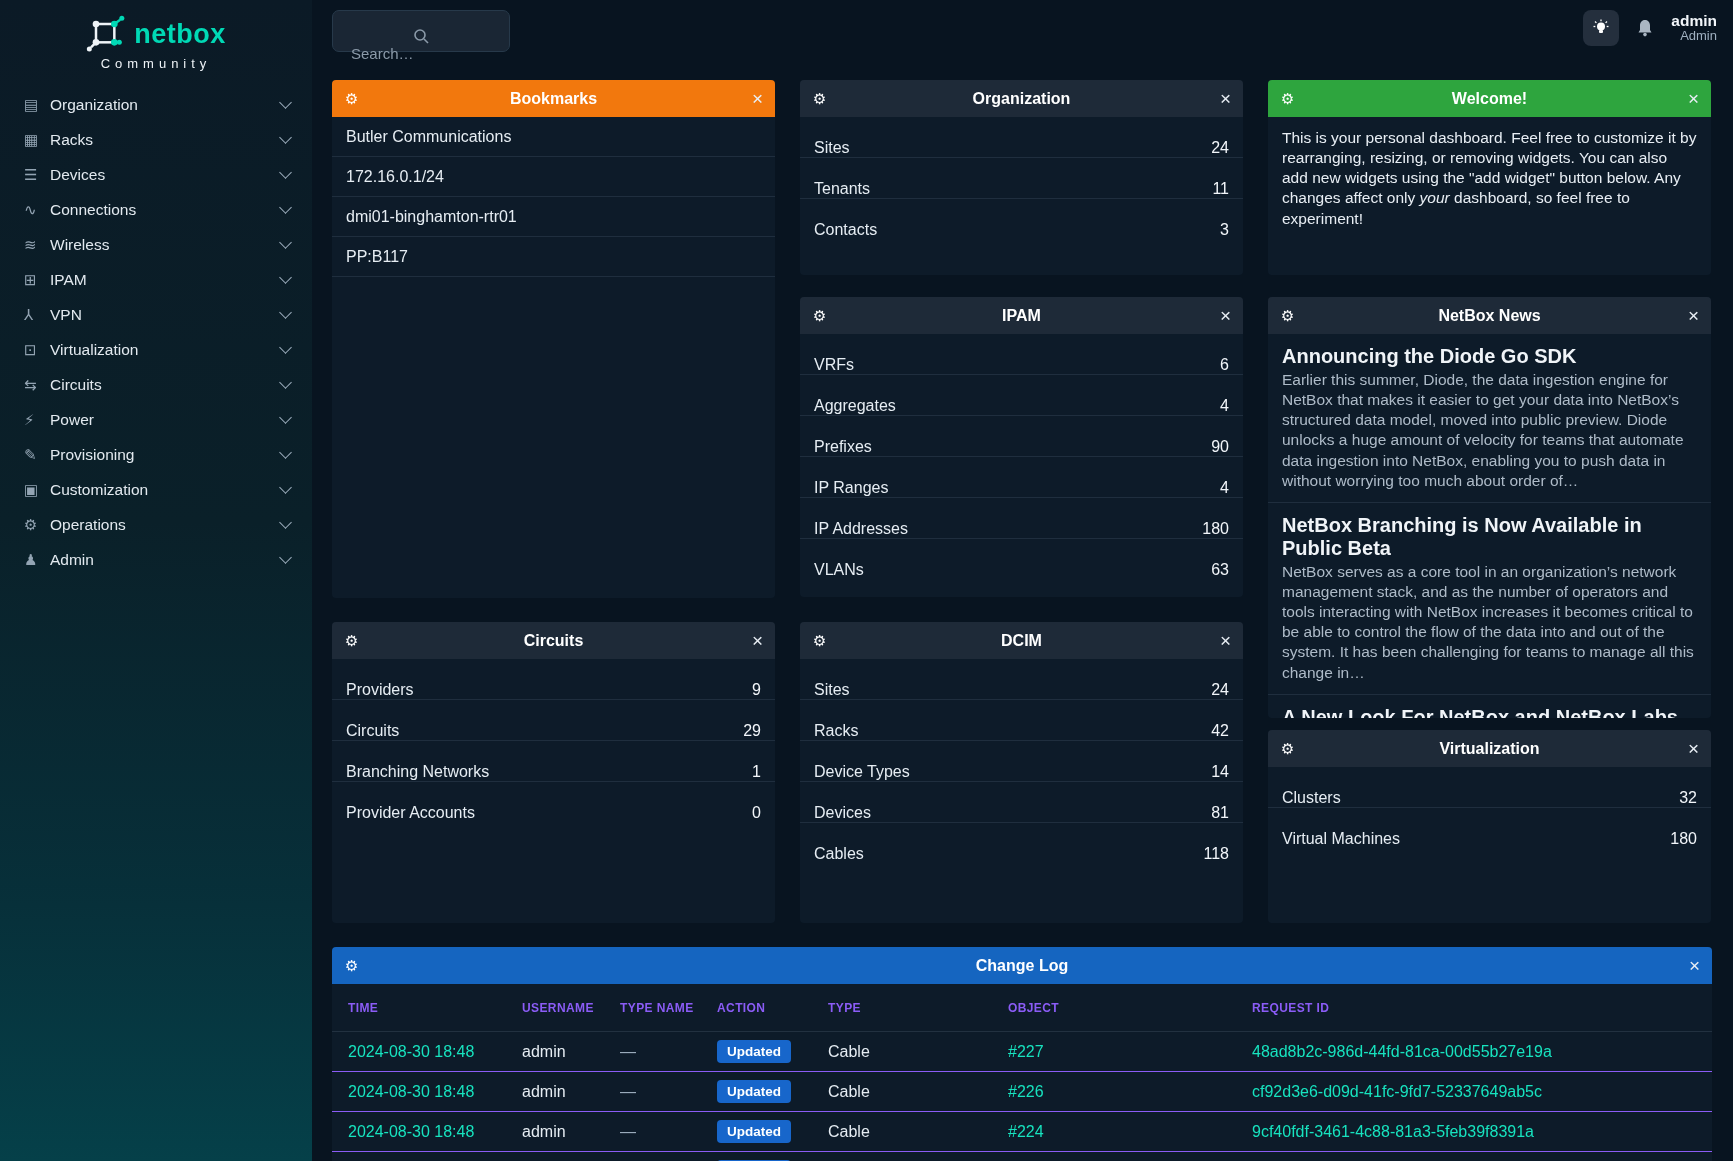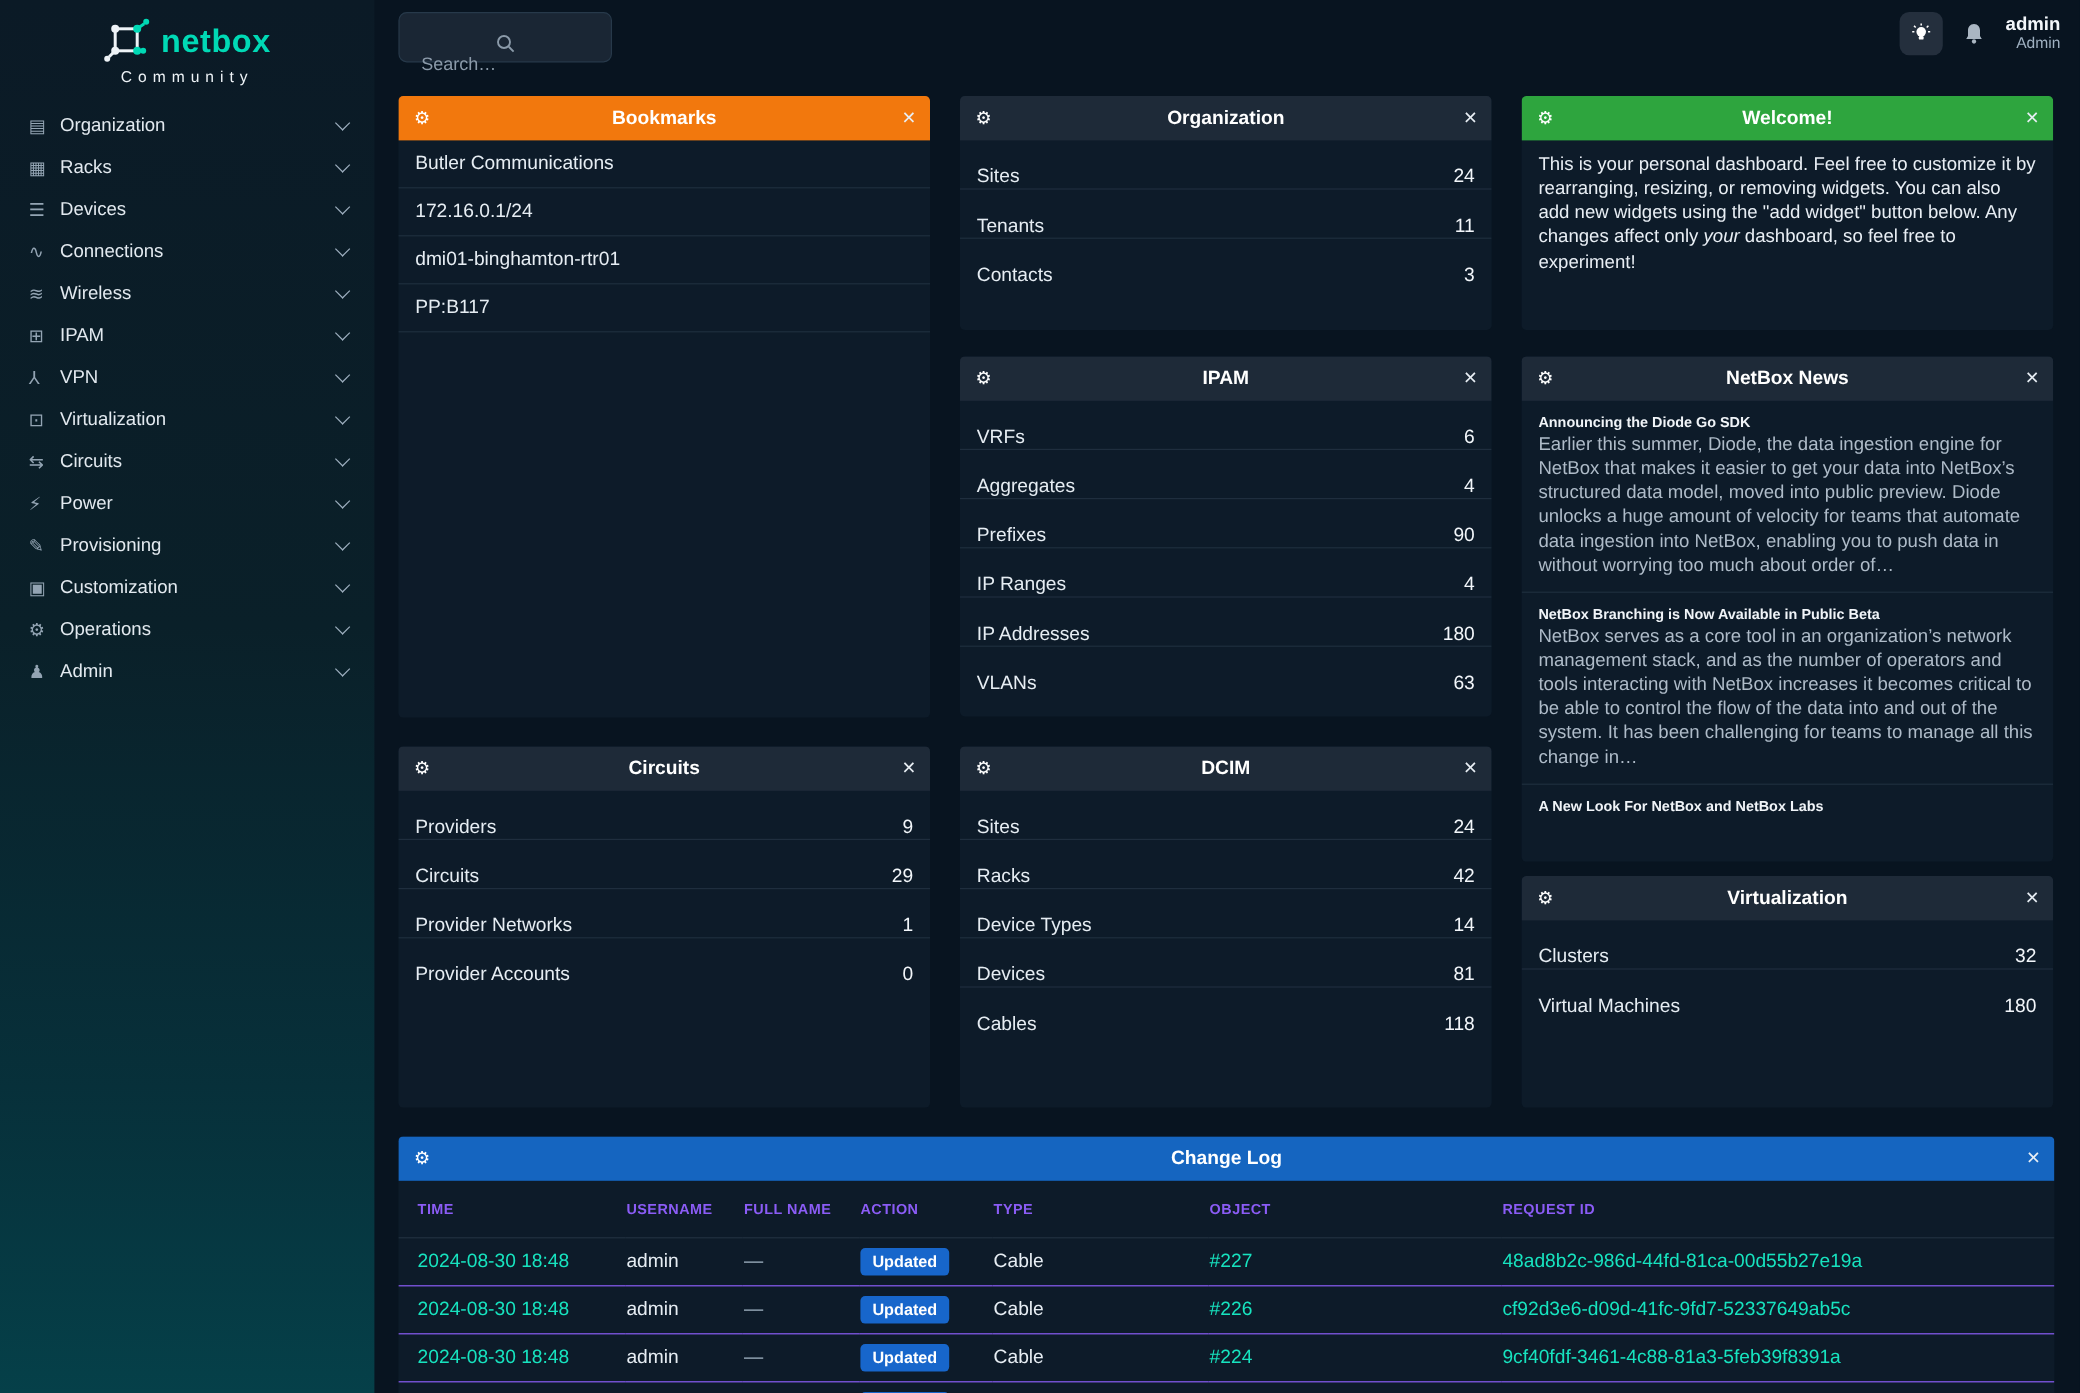--- a/index.html
+++ b/index.html
@@ -54,21 +54,21 @@
   .bk-item{height:39px;display:flex;align-items:center;padding:0 14px;font-size:16px;
     border-bottom:1px solid #1f2e3e;cursor:pointer;}
   .stat-row{height:40px;display:flex;align-items:flex-end;padding:0 14px;font-size:16px;cursor:pointer;}
   .stat-row:not(:last-child){border-bottom:1px solid #1f2e3e;}
   .stat-label{flex:1;color:#e6edf3;}
   .stat-value{color:#f2f6fa;}
 
   .welcome-body{padding:11px 14px;font-size:15.5px;line-height:1.3;color:#e8eef4;}
   .news-story{padding:11px 14px;}
   .news-story:not(:last-child){border-bottom:1px solid #1f2e3e;}
-  .news-h{font-size:12px;font-weight:bold;color:#f0f4f8;margin-bottom:2px;cursor:pointer;}
+  .news-h{font-size:20px;font-weight:bold;color:#f0f4f8;margin-bottom:2px;cursor:pointer;}
   .news-b{font-size:15.5px;line-height:1.3;color:#aebbc8;}
 
   
   .w-bookmarks{height:518px;}
   .w-circuits{height:301px;margin-top:24px;}
   .w-organization{height:195px;}
   .w-ipam{height:300px;margin-top:22px;}
   .w-dcim{height:301px;margin-top:25px;}
   .w-welcome{height:195px;}
   .w-news{height:421px;margin-top:22px;}
@@ -246,21 +246,21 @@
           </div>
           <div class="stat-row">
               <span class="stat-label">Providers</span>
               <span class="stat-value">9</span>
             </div>
           <div class="stat-row">
               <span class="stat-label">Circuits</span>
               <span class="stat-value">29</span>
             </div>
           <div class="stat-row">
-              <span class="stat-label">Provider Networks</span>
+              <span class="stat-label">Branching Networks</span>
               <span class="stat-value">1</span>
             </div>
           <div class="stat-row">
               <span class="stat-label">Provider Accounts</span>
               <span class="stat-value">0</span>
             </div>
         </div>
       </div>
 
       <div class="col">
@@ -405,21 +405,21 @@
             <col class="c-full">
             <col class="c-act">
             <col class="c-type">
             <col class="c-obj">
             <col>
         </colgroup>
         <thead>
           <tr>
             <th>TIME</th>
             <th>USERNAME</th>
-            <th>FULL NAME</th>
+            <th>TYPE NAME</th>
             <th>ACTION</th>
             <th>TYPE</th>
             <th>OBJECT</th>
             <th>REQUEST ID</th>
           </tr>
         </thead>
         <tbody>
           <tr>
             <td><span class="lnk">2024-08-30 18:48</span></td>
             <td>admin</td>

